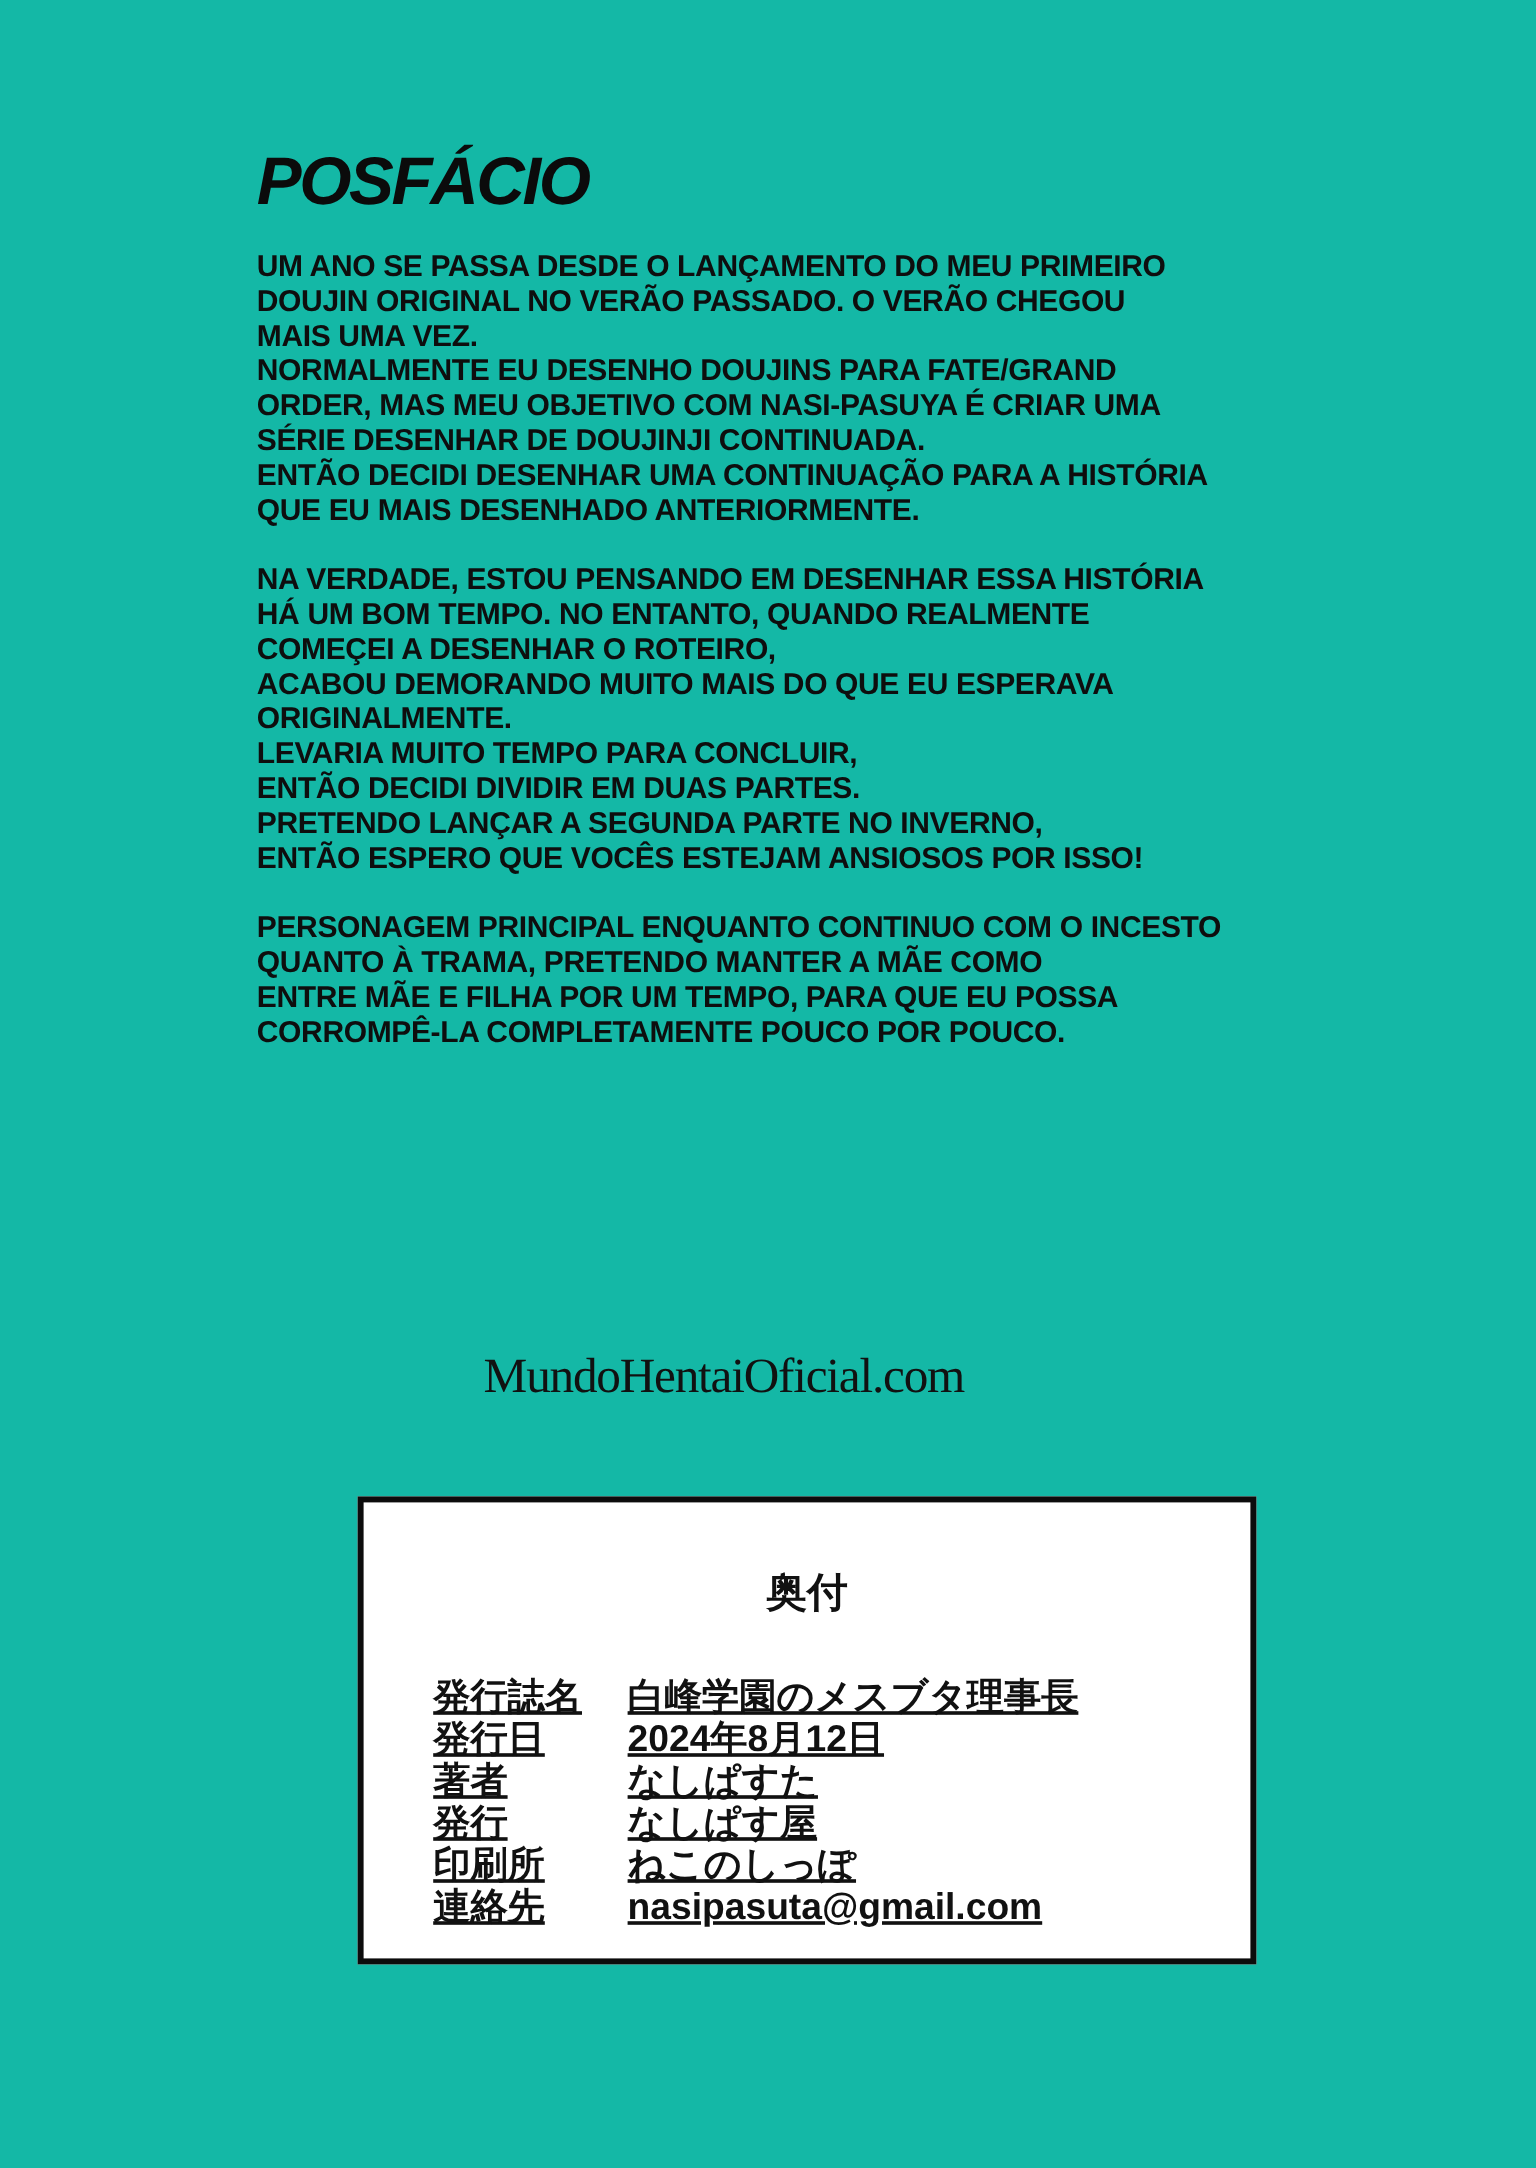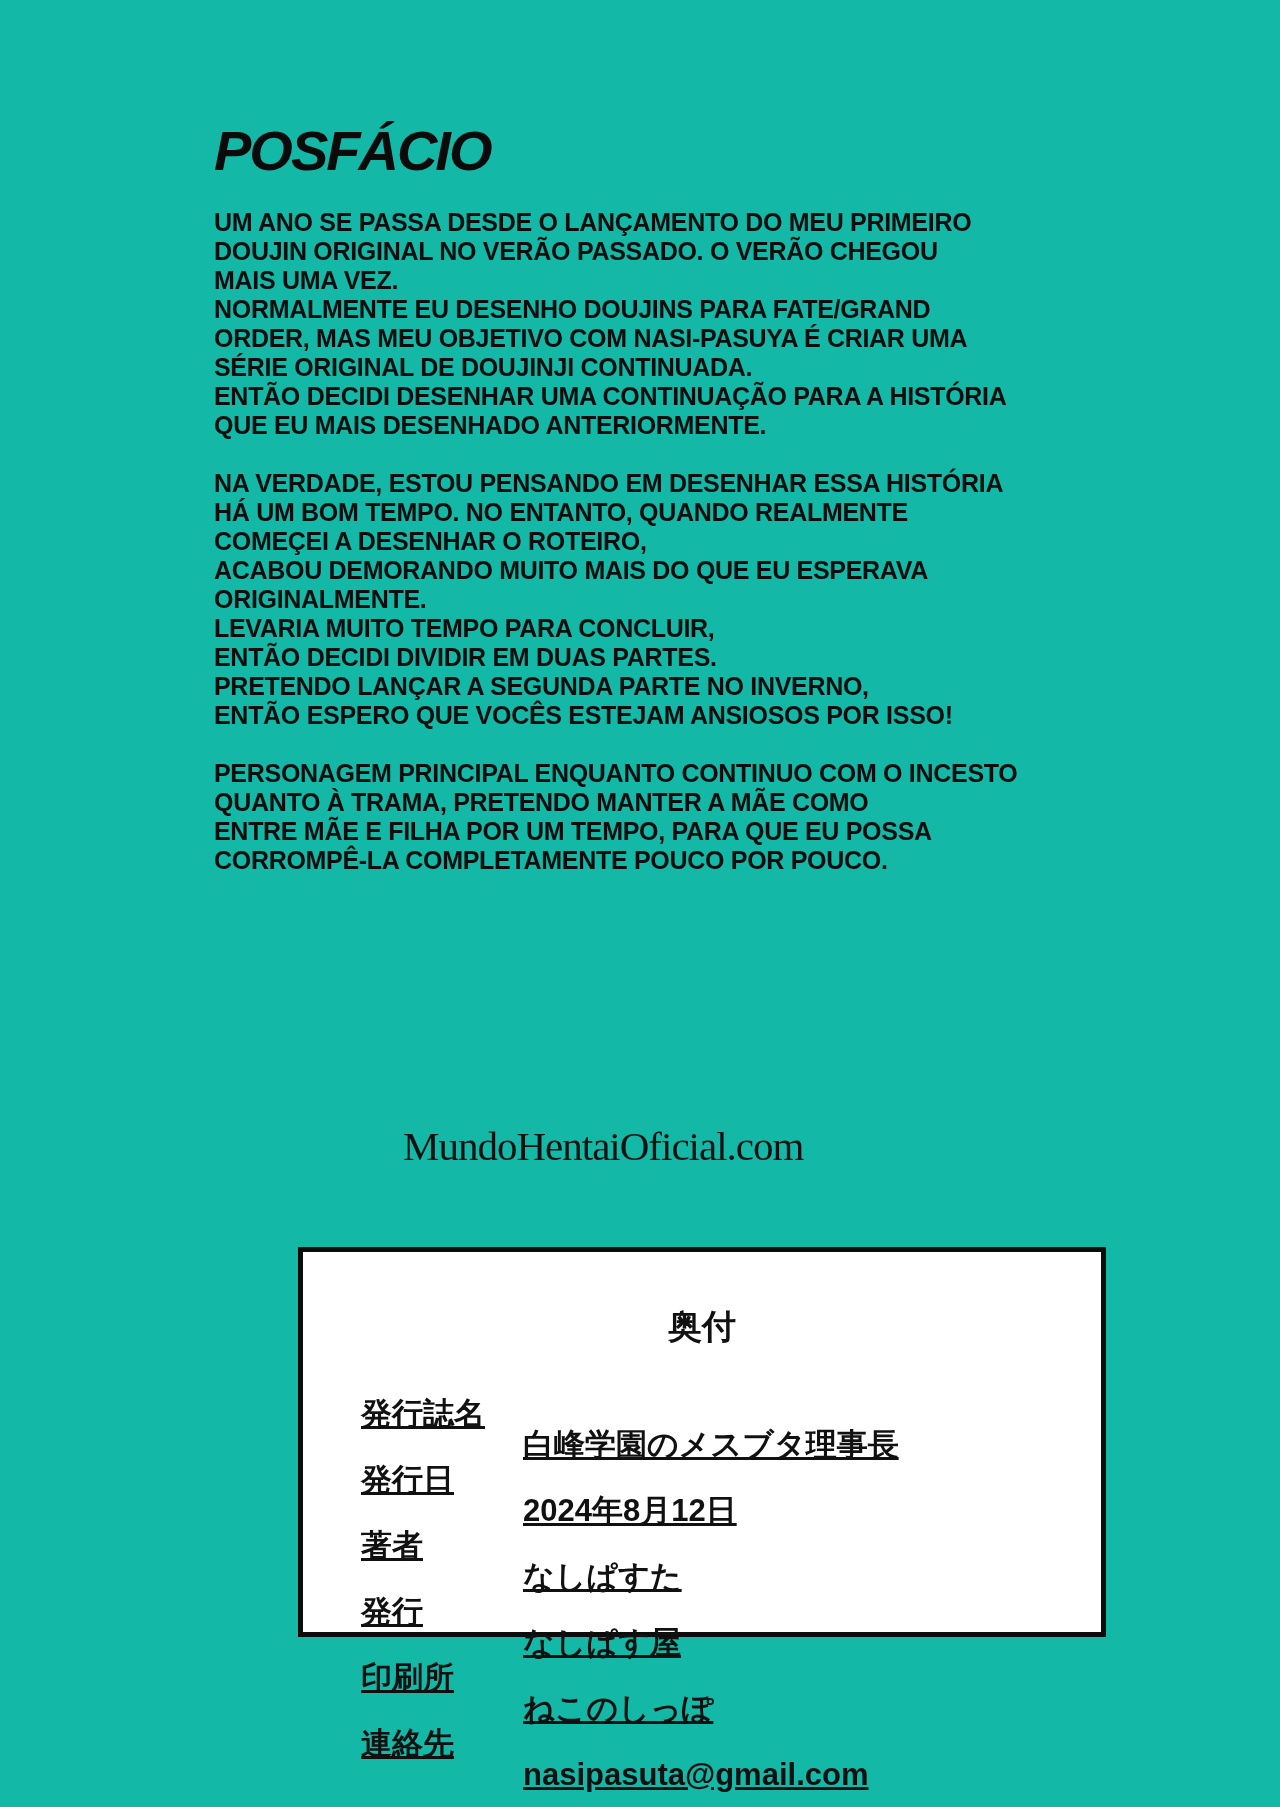--- a/index.html
+++ b/index.html
@@ -43,21 +43,21 @@
     font-weight: normal;
     font-size: 41px;
     letter-spacing: -1px;
     white-space: nowrap;
     color: #111111;
   }
   .colophon {
     position: absolute;
     left: 298px;
     top: 1247px;
-    width: 808px;
+    width: 749px;
     height: 390px;
     border: 5px solid #0c0c0c;
     box-sizing: border-box;
     background: #ffffff;
   }
   .colophon-title {
     margin-top: 52px;
     text-align: center;
     font-size: 34px;
     font-weight: 600;
@@ -65,37 +65,37 @@
   }
   .colophon-rows {
     margin: 46px 10px 0 58px;
     font-size: 31px;
     line-height: 35px;
     font-weight: 600;
     color: #111111;
   }
   .crow { display: flex; text-decoration: underline; }
   .crow .label { width: 162px; flex: 0 0 162px; white-space: nowrap; }
-  .crow .value { white-space: nowrap; margin-top: 31px; }
+  .crow .value { white-space: nowrap; }
 </style>
 </head>
 <body>
 
 <div class="page">
 
   <div class="page-title">POSFÁCIO</div>
 
   <div class="body-text">
     <div class="para">
       <div class="t-line">UM ANO SE PASSA DESDE O LANÇAMENTO DO MEU PRIMEIRO</div>
       <div class="t-line">DOUJIN ORIGINAL NO VERÃO PASSADO. O VERÃO CHEGOU</div>
       <div class="t-line">MAIS UMA VEZ.</div>
       <div class="t-line">NORMALMENTE EU DESENHO DOUJINS PARA FATE/GRAND</div>
       <div class="t-line">ORDER, MAS MEU OBJETIVO COM NASI-PASUYA É CRIAR UMA</div>
-      <div class="t-line">SÉRIE ORIGINAL DE DOUJINJI CONTINUADA.</div>
+      <div class="t-line">SÉRIE DESENHAR DE DOUJINJI CONTINUADA.</div>
       <div class="t-line">ENTÃO DECIDI DESENHAR UMA CONTINUAÇÃO PARA A HISTÓRIA</div>
       <div class="t-line">QUE EU MAIS DESENHADO ANTERIORMENTE.</div>
     </div>
     <div class="para">
       <div class="t-line">NA VERDADE, ESTOU PENSANDO EM DESENHAR ESSA HISTÓRIA</div>
       <div class="t-line">HÁ UM BOM TEMPO. NO ENTANTO, QUANDO REALMENTE</div>
       <div class="t-line">COMEÇEI A DESENHAR O ROTEIRO,</div>
       <div class="t-line">ACABOU DEMORANDO MUITO MAIS DO QUE EU ESPERAVA</div>
       <div class="t-line">ORIGINALMENTE.</div>
       <div class="t-line">LEVARIA MUITO TEMPO PARA CONCLUIR,</div>

